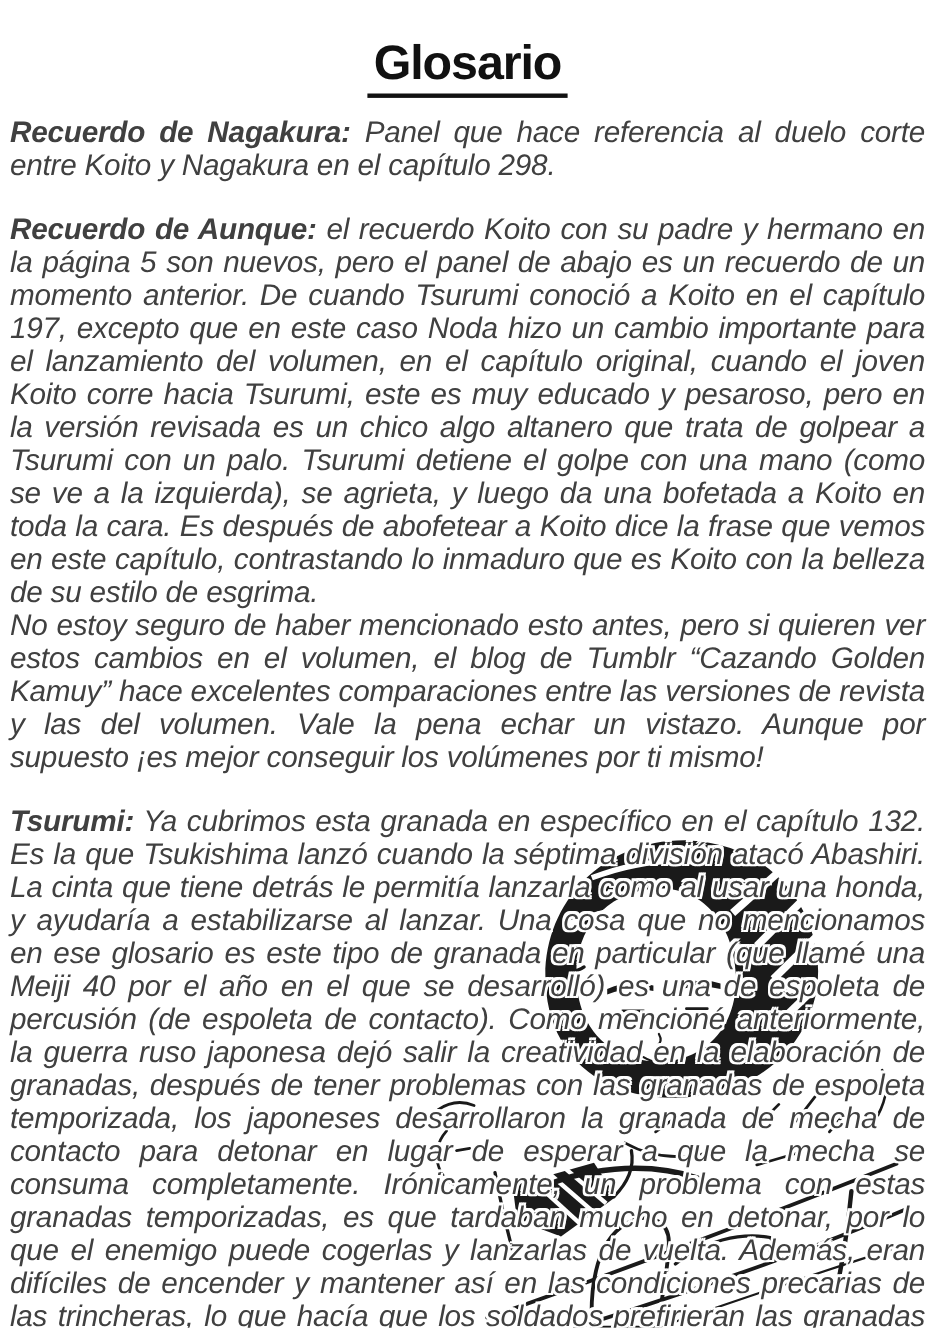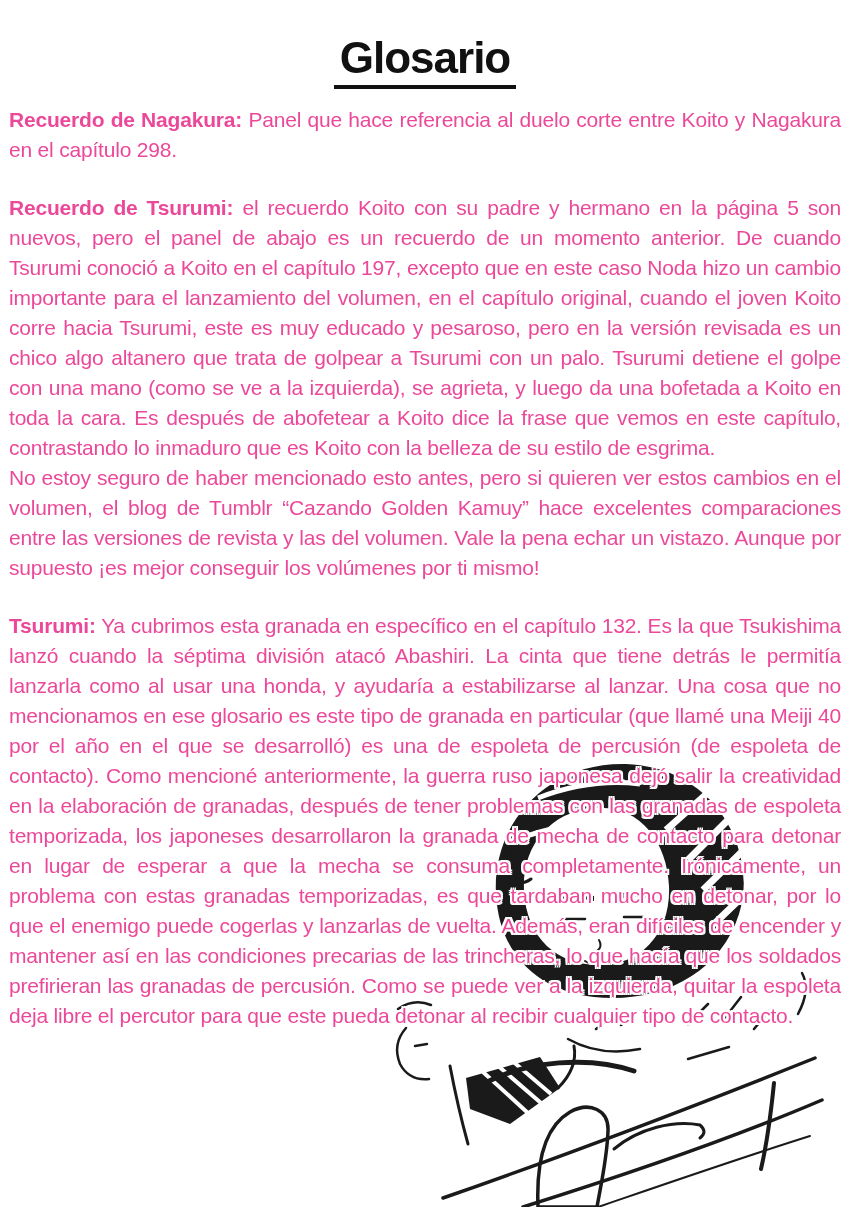--- a/index.html
+++ b/index.html
@@ -40,30 +40,31 @@
     line-height: 1.1;
     color: #111;
   }
   h1.title .underlined {
     display: inline-block;
     border-bottom: 4px solid #111;
     padding: 0 6px 3px 6px;
   }
   .entry {
     margin: 0 0 28px 0;
-    font-size: 21px;
+    font-size: 27px;
     line-height: 30px;
     letter-spacing: -0.2px;
     text-align: justify;
-    color: #ec4899;
+    color: #404040;
     
     text-shadow:
       -2px -2px 0 #fff, -2px 0 0 #fff, -2px 2px 0 #fff,
        0 -2px 0 #fff,  0 2px 0 #fff,
        2px -2px 0 #fff,  2px 0 0 #fff,  2px 2px 0 #fff;
+    font-style: italic;
   }
   .entry b { font-weight: bold; }
   .entry.no-gap-below { margin-bottom: 0; }
 </style>
 </head>
 <body>
 
 <div class="page">
 
   <svg class="artwork" viewBox="0 0 462 479" aria-hidden="true">
@@ -139,21 +140,21 @@
   </svg>
 
   <div class="content">
     <h1 class="title"><span class="underlined">Glosario</span></h1>
 
     <p class="entry no-gap-below">
       <b>Recuerdo de Nagakura:</b>
       <span>Panel que hace referencia al duelo corte entre Koito y Nagakura en el capítulo 298.</span>
     </p>
     <p class="entry" style="margin-top:28px;">
-      <b>Recuerdo de Tsurumi:</b>
+      <b>Recuerdo de Aunque:</b>
       <span>el recuerdo Koito con su padre y hermano en la página 5 son nuevos, pero el panel de abajo es un recuerdo de un momento anterior. De cuando Tsurumi conoció a Koito en el capítulo 197, excepto que en este caso Noda hizo un cambio importante para el lanzamiento del volumen, en el capítulo original, cuando el joven Koito corre hacia Tsurumi, este es muy educado y pesaroso, pero en la versión revisada es un chico algo altanero que trata de golpear a Tsurumi con un palo. Tsurumi detiene el golpe con una mano (como se ve a la izquierda), se agrieta, y luego da una bofetada a Koito en toda la cara. Es después de abofetear a Koito dice la frase que vemos en este capítulo, contrastando lo inmaduro que es Koito con la belleza de su estilo de esgrima.</span>
     </p>
     <p class="entry no-gap-below" style="margin-top:-28px;">
       <span>No estoy seguro de haber mencionado esto antes, pero si quieren ver estos cambios en el volumen, el blog de Tumblr “Cazando Golden Kamuy” hace excelentes comparaciones entre las versiones de revista y las del volumen. Vale la pena echar un vistazo. Aunque por supuesto ¡es mejor conseguir los volúmenes por ti mismo!</span>
     </p>
     <p class="entry" style="margin-top:28px;">
       <b>Tsurumi:</b>
       <span>Ya cubrimos esta granada en específico en el capítulo 132. Es la que Tsukishima lanzó cuando la séptima división atacó Abashiri. La cinta que tiene detrás le permitía lanzarla como al usar una honda, y ayudaría a estabilizarse al lanzar. Una cosa que no mencionamos en ese glosario es este tipo de granada en particular (que llamé una Meiji 40 por el año en el que se desarrolló) es una de espoleta de percusión (de espoleta de contacto). Como mencioné anteriormente, la guerra ruso japonesa dejó salir la creatividad en la elaboración de granadas, después de tener problemas con las granadas de espoleta temporizada, los japoneses desarrollaron la granada de mecha de contacto para detonar en lugar de esperar a que la mecha se consuma completamente. Irónicamente, un problema con estas granadas temporizadas, es que tardaban mucho en detonar, por lo que el enemigo puede cogerlas y lanzarlas de vuelta. Además, eran difíciles de encender y mantener así en las condiciones precarias de las trincheras, lo que hacía que los soldados prefirieran las granadas de percusión. Como se puede ver a la izquierda, quitar la espoleta deja libre el percutor para que este pueda detonar al recibir cualquier tipo de contacto.</span>
     </p>
   </div>

